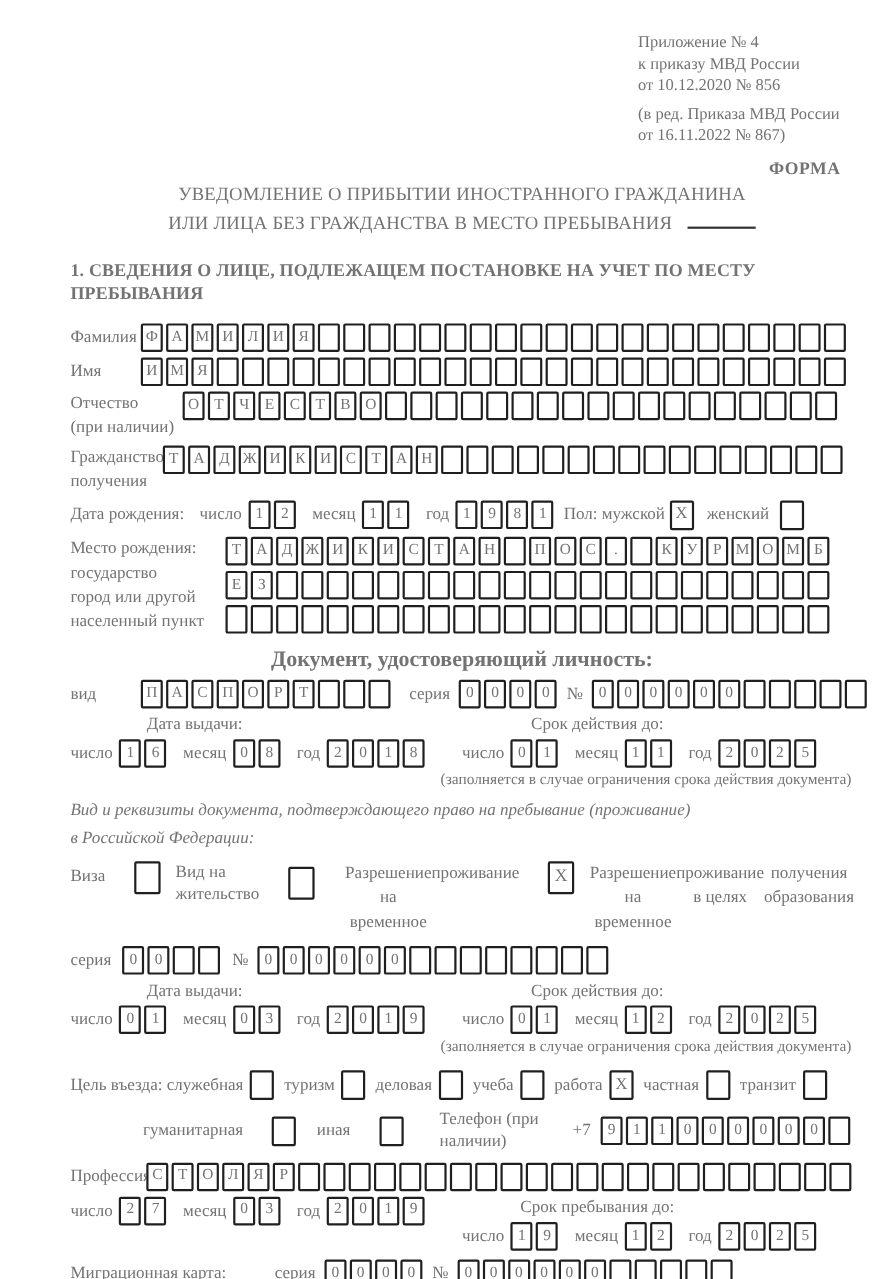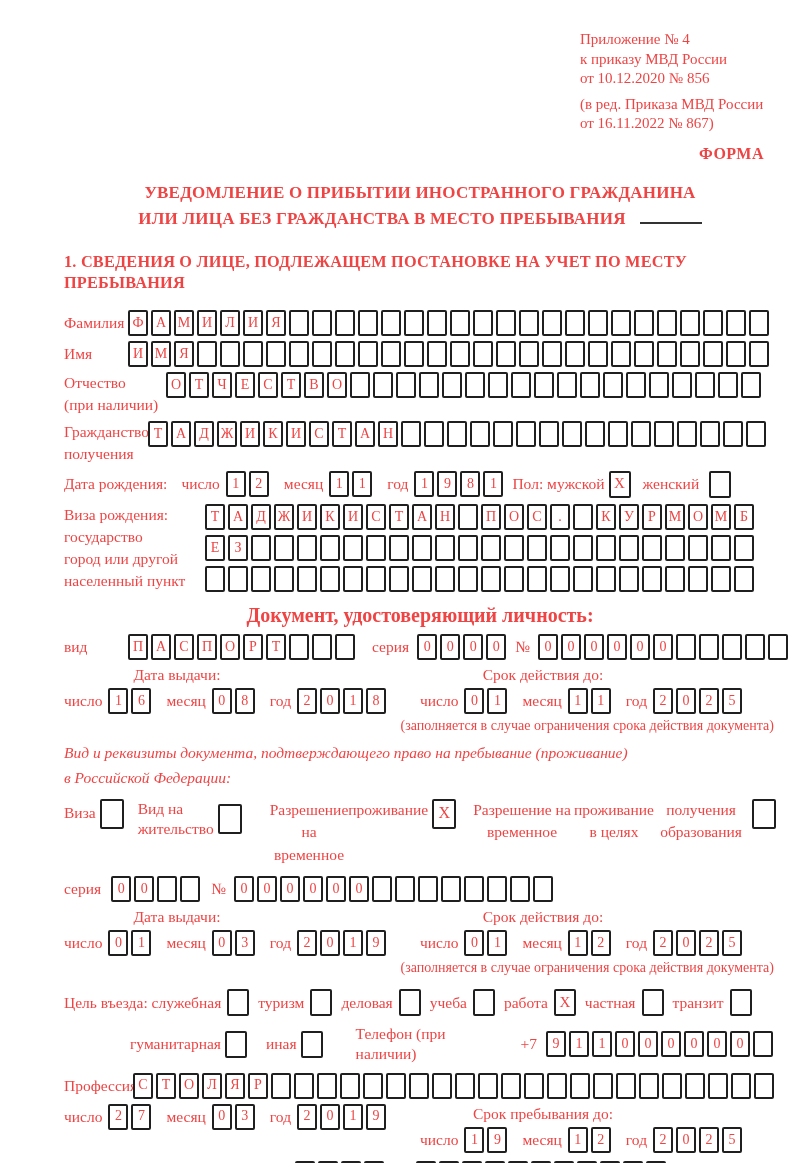--- a/index.html
+++ b/index.html
@@ -1,27 +1,27 @@
 <!DOCTYPE html>
 <html><head>
 <meta charset="utf-8">
 <style>
   html,body{margin:0;padding:0;background:#ffffff;}
   .page{
     width:800px;height:1163px;box-sizing:border-box;overflow:hidden;
-    background:#ffffff;color:#ef4444;
+    background:#ffffff;color:#737373;
     padding:30px 24px 8px 64px;
     font-family:"Liberation Serif","DejaVu Serif",serif;
     font-size:15.5px;line-height:1.3;
   }
   .top-right{display:flex;justify-content:flex-end;}
   .top-right .blk{width:196px;text-align:left;font-size:15px;}
   .top-right .edition{margin-top:6px;}
   .forma{text-align:right;font-weight:bold;font-size:16px;margin:10px 12px 0 0;letter-spacing:0.5px;}
-  .title{ text-align:center;font-weight:bold;font-size:17px;margin-top:16px;line-height:1.5;letter-spacing:0.2px;}
+  .title{ text-align:center;font-weight:normal;font-size:17px;line-height:1.5;letter-spacing:0.2px;}
   .u-line{display:inline-block;width:62px;border-bottom:2px solid #333;margin-left:14px;vertical-align:baseline;}
   .sec1{font-weight:bold;font-size:16.3px;margin-top:20px;letter-spacing:0.2px;}
   .frow{display:flex;align-items:center;margin-bottom:5px;}
   .frow.top{align-items:flex-start;}
   .lbl{flex:none;}
   .w64{width:64px;} .w69{width:69px;} .w84{width:84px;} .w102{width:102px;} .w141{width:141px;}
   .lbl2{line-height:1.42;}
   .grid{display:inline-flex;flex:none;}
   .cell{
     flex:none;width:20px;height:26px;box-sizing:border-box;
@@ -43,21 +43,21 @@
   .dgroup{width:50%;}
   .dtitle{text-align:center;margin-bottom:3px;}
   .dgroup.left .dtitle{padding-right:130px;}
   .dgroup.right .dtitle{padding-right:110px;}
   .drow{display:flex;align-items:center;}
   .dlabel{margin:0 6px 0 12px;}
   .dlabel:first-child{margin-left:0;}
   .note-right{text-align:right;font-size:14px;margin:3px 2px 6px 0;}
   .intro{margin-top:6px;line-height:1.6;font-style:italic;}
   .permit-row{display:flex;align-items:flex-start;margin-top:8px;gap:14px;}
-  .popt{display:flex;align-items:center;gap:4px;}
+  .popt{display:flex;align-items:center;gap:26px;}
   .popt.multi{align-items:flex-start;}
   .plines{display:flex;flex-direction:row;text-align:center;line-height:1.45;}
   .permit-row .popt:nth-child(3){margin-left:14px;}
   .purpose-row{display:flex;align-items:center;gap:9px;margin-top:12px;flex-wrap:nowrap;}
   .purpose-row .popt{gap:6px;}
   .purpose2{display:flex;align-items:center;gap:9px;margin-top:8px;margin-left:66px;}
   .mcard{display:flex;align-items:center;margin-top:8px;}
   .mcard .sep1{margin:0 8px 0 44px;} .mcard .sep2{margin:0 8px 0 6px;}
   .bp-rows .frow{margin-bottom:5px;}
 </style>
@@ -250,21 +250,21 @@
         <span class="cell">1</span>
       </span>
     <span style="margin-left:6px">Пол: мужской</span>
     <span class="checkbox sm" style="margin-left:4px">X</span>
     <span style="margin-left:12px">женский</span>
     <span class="checkbox sm" style="margin-left:10px"></span>
   </div>
 
   <div class="frow top mt6">
     <span class="lbl w141 lbl2">
-      <span>Виза рождения:</span><br>
+      <span>Место рождения:</span><br>
       <span>государство</span><br>
       <span>город или другой</span><br>
       <span>населенный пункт</span>
     </span>
     <span class="bp-rows">
       <span class="frow">
           <span class="grid">
             <span class="cell">Т</span>
             <span class="cell">А</span>
             <span class="cell">Д</span>

